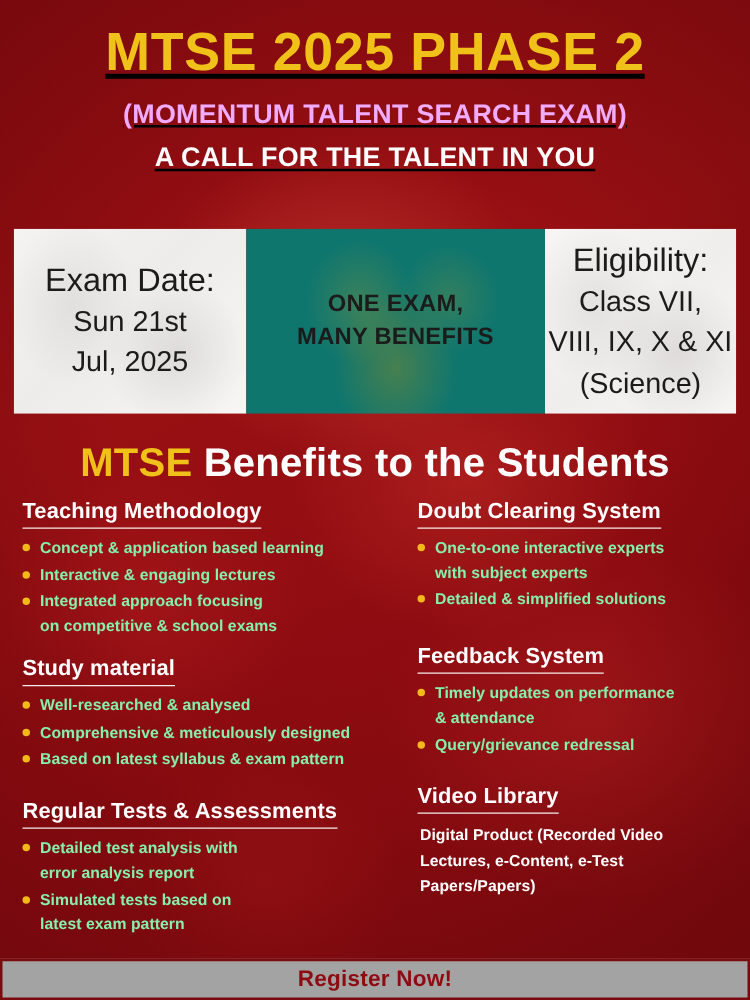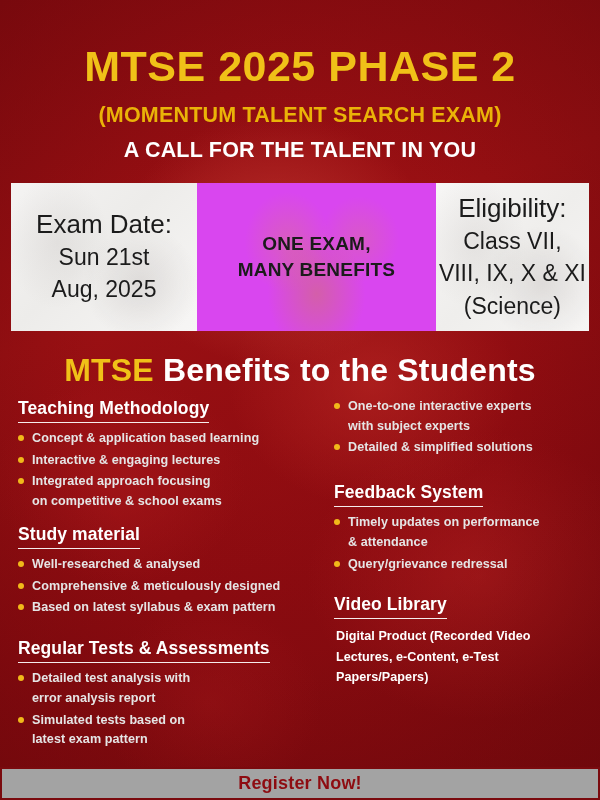--- a/index.html
+++ b/index.html
@@ -37,35 +37,35 @@
   .bg-vignette {
     position: absolute;
     inset: 0;
     background: radial-gradient(ellipse 520px 620px at 50% 50%, rgba(0,0,0,0) 40%, rgba(90,5,8,0.55) 100%);
     z-index: 1;
   }
 
   .content { position: relative; z-index: 2; width: 600px; height: 800px; }
 
   
-  .header { padding-top: 44px; text-align: center; }
+  .header { padding-top: 20px; text-align: center; text-decoration: underline; }
 
   .title-main {
     font-size: 43px;
     font-weight: bold;
     letter-spacing: 0.5px;
     color: #F0C118;
     line-height: 1.05;
     white-space: nowrap;
   }
   .title-sub {
     margin-top: 14px;
     font-size: 21.5px;
     font-weight: bold;
-    color: #eab308;
+    color: #f0abfc;
     letter-spacing: 0.2px;
     line-height: 1.2;
     white-space: nowrap;
   }
   .title-tagline {
     margin-top: 9px;
     font-size: 21.5px;
     font-weight: bold;
     color: #FFFFFF;
     letter-spacing: 0.2px;
@@ -86,21 +86,21 @@
   .info-panel {
     display: flex;
     flex-direction: column;
     align-items: center;
     justify-content: center;
     text-align: center;
     color: #1B1B1B;
     position: relative;
   }
   .panel-left  { width: 187px; background: linear-gradient(135deg, #F4F3F2 0%, #EDECEA 45%, #F7F6F5 100%); }
-  .panel-mid   { width: 240px; background-color: #d946ef; }
+  .panel-mid   { width: 240px; background-color: #0f766e; }
   .panel-right { width: 154px; background: linear-gradient(135deg, #F7F6F5 0%, #EFEEEC 50%, #F6F5F4 100%); }
 
   .panel-mid::before {
     content: "";
     position: absolute;
     inset: 0;
     background:
       radial-gradient(ellipse 70px 90px at 50% 75%, rgba(200,150,10,0.30), rgba(200,150,10,0) 70%),
       radial-gradient(ellipse 60px 70px at 38% 40%, rgba(215,170,25,0.22), rgba(215,170,25,0) 72%),
       radial-gradient(ellipse 55px 60px at 68% 38%, rgba(215,170,25,0.18), rgba(215,170,25,0) 72%);
@@ -160,21 +160,21 @@
     border-bottom: 1.6px solid rgba(255,255,255,0.92);
     margin-bottom: 7px;
     white-space: nowrap;
   }
 
   .bullets { list-style: none; }
   .bullet {
     position: relative;
     font-size: 12.6px;
     font-weight: bold;
-    color: #e5e5e5;
+    color: #86efac;
     line-height: 1.33;
     padding-left: 14px;
     margin-bottom: 5px;
     letter-spacing: 0.05px;
   }
   .bullet .dot {
     position: absolute;
     left: 0;
     top: 5px;
     width: 6px;
@@ -240,21 +240,21 @@
       <div class="title-sub">(MOMENTUM TALENT SEARCH EXAM)</div>
       <div class="title-tagline">A CALL FOR THE TALENT IN YOU</div>
     </div>
 
     <div class="info-band">
 
       <div class="info-panel panel-left">
         <div class="panel-inner">
           <div class="panel-label">Exam Date:</div>
           <div class="panel-value">Sun 21st</div>
-          <div class="panel-value">Aug, 2025</div>
+          <div class="panel-value">Jul, 2025</div>
         </div>
       </div>
 
       <div class="info-panel panel-mid">
         <div class="panel-inner">
           <div class="panel-value">ONE EXAM,</div>
           <div class="panel-value">MANY BENEFITS</div>
         </div>
       </div>
 
@@ -329,20 +329,21 @@
               <span class="cont-line">latest exam pattern</span>
             </li>
           </ul>
         </div>
 
       </div>
 
       <div class="col col-right">
 
         <div class="section sec-doubt">
+          <div class="sec-title">Doubt Clearing System</div>
           <ul class="bullets">
             <li class="bullet">
               <span class="dot"></span>
               <span>One-to-one interactive experts</span>
               <span class="cont-line">with subject experts</span>
             </li>
             <li class="bullet">
               <span class="dot"></span>
               <span>Detailed &amp; simplified solutions</span>
             </li>

